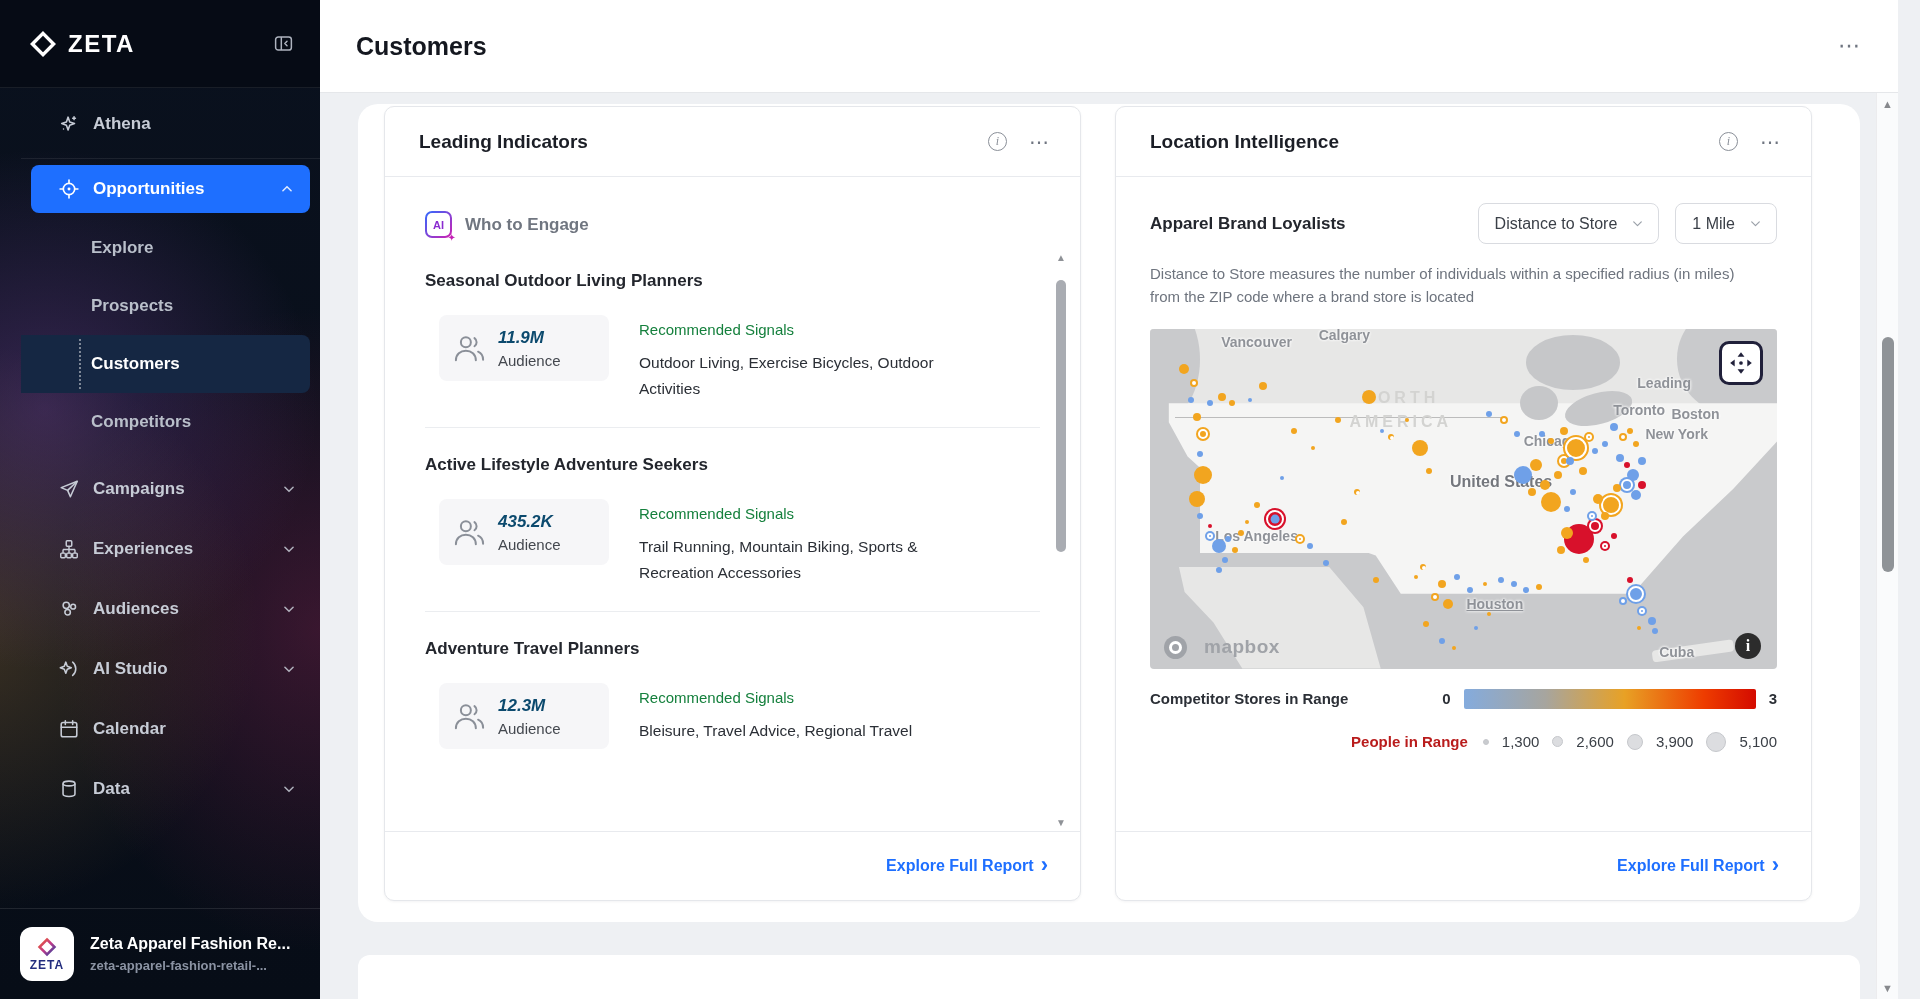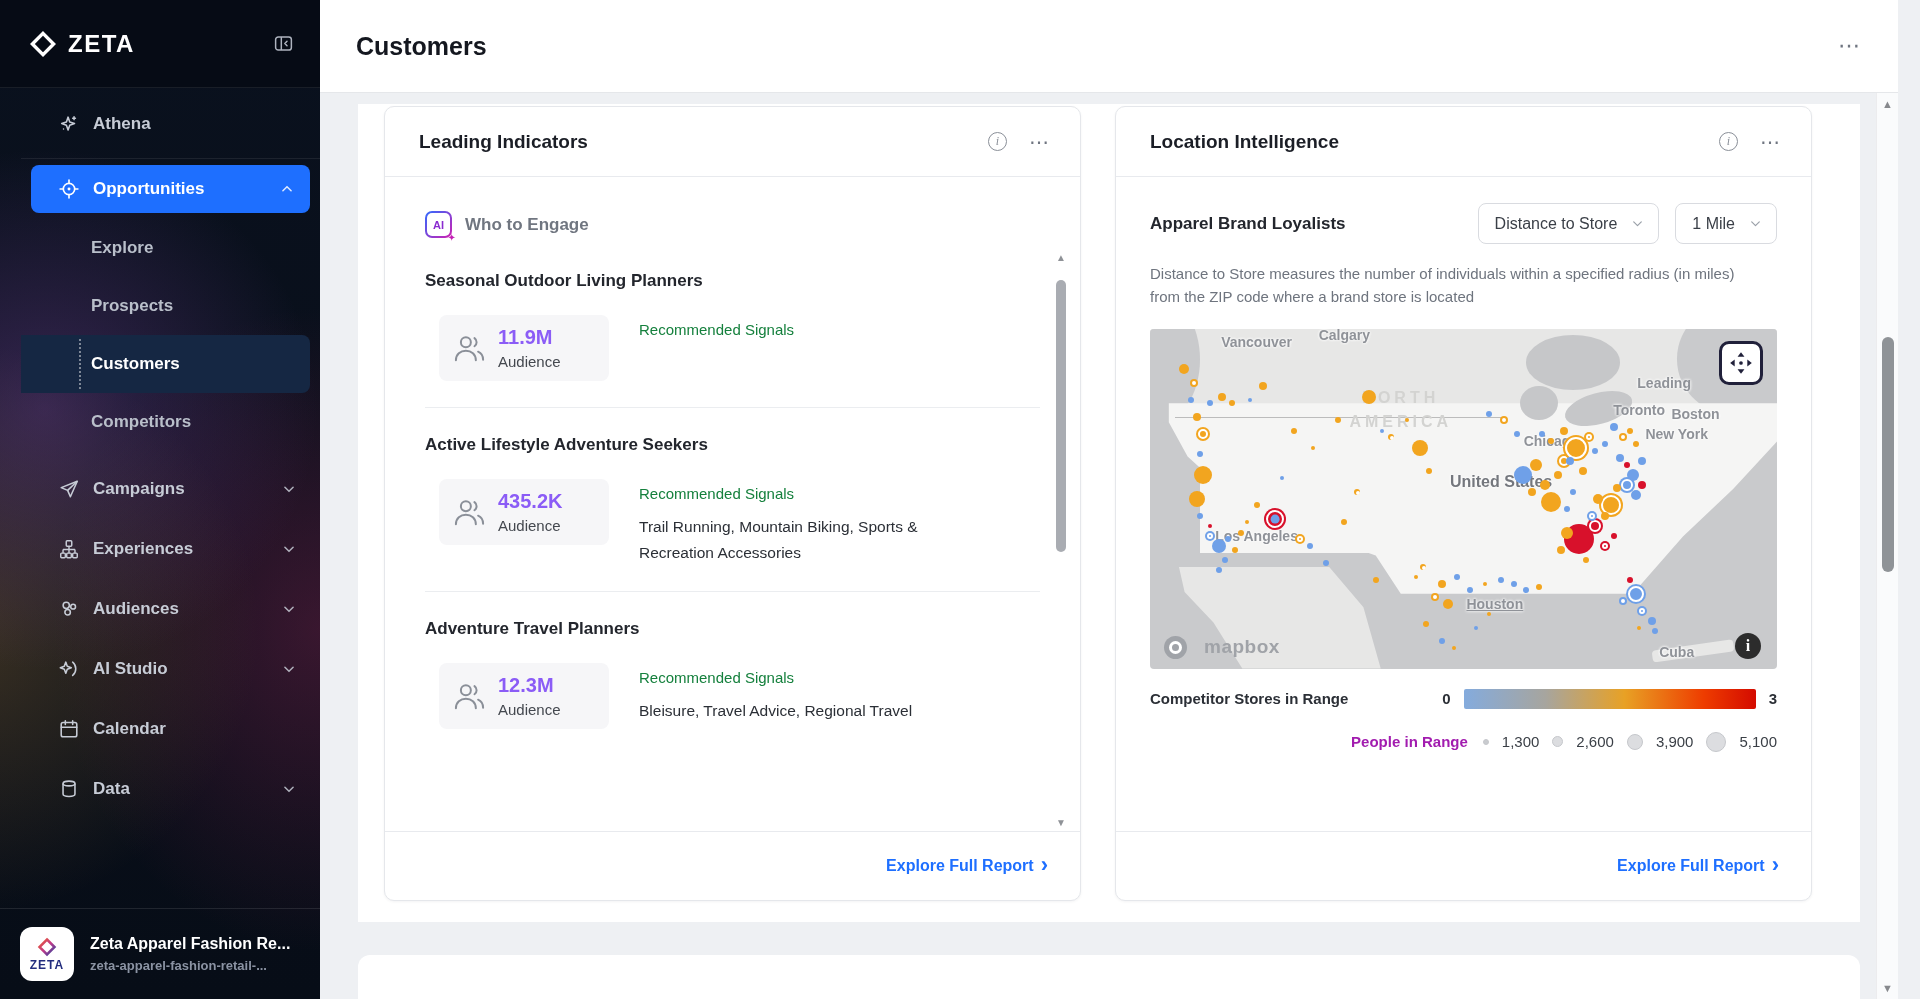--- a/index.html
+++ b/index.html
@@ -34,21 +34,21 @@
   .acct-text { min-width:0; }
   .acct-title { color:#fff; font-size:16px; font-weight:bold; white-space:nowrap; }
   .acct-sub { color:#8b93a3; font-size:13px; font-weight:bold; margin-top:5px; white-space:nowrap; }
 
   
   .main { position:absolute; left:320px; top:0; width:1578px; height:999px; }
   .main-header { height:93px; background:#fff; border-bottom:1px solid #e5e7ea; display:flex; align-items:center; padding:0 36px; }
   .page-title { font-size:25px; font-weight:800; color:#14171f; }
   .header-menu { margin-left:auto; color:#6f7580; font-size:22px; letter-spacing:2px; cursor:pointer; line-height:1; }
   .content { position:relative; height:906px; background:#eef0f3; padding:11px 38px 0 38px; }
-  .panel { background:#fff; border-radius:0; padding:2px 26px 20px 26px; display:flex; gap:34px; height:818px; }
+  .panel { background:#fff; border-radius:20px; padding:2px 26px 20px 26px; display:flex; gap:34px; height:818px; }
   .panel-next { background:#fff; border-radius:12px 12px 0 0; height:60px; margin-top:33px; }
 
   .card { width:697px; height:795px; background:#fff; border:1px solid #e5e7eb; border-radius:10px; box-shadow:0 1px 3px rgba(20,24,40,.05); display:flex; flex-direction:column; position:relative; }
   .card-head { height:70px; display:flex; align-items:center; padding:0 30px 0 34px; border-bottom:1px solid #e8eaee; }
   .card-title { font-size:19px; font-weight:bold; color:#1b1e26; }
   .card-head-icons { margin-left:auto; display:flex; align-items:center; gap:22px; }
   .info-icon { width:19px; height:19px; border:1.5px solid #8a8f98; border-radius:50%; color:#8a8f98; font-size:12px; font-style:italic; font-family:"Liberation Serif", serif; display:flex; align-items:center; justify-content:center; cursor:pointer; }
   .dots-menu { color:#6f7580; font-size:20px; letter-spacing:1px; cursor:pointer; line-height:0.5; }
   .card-body { flex:1; padding:0 40px; overflow:hidden; }
   .card-foot { height:69px; border-top:1px solid #e8eaee; display:flex; align-items:center; justify-content:flex-end; padding:0 32px; }
@@ -57,21 +57,21 @@
 
   
   .who-row { margin-top:34px; display:flex; align-items:center; gap:13px; }
   .ai-badge { width:27px; height:27px; border-radius:7px; padding:2px; background:linear-gradient(135deg,#2e6bff,#d01fb0); position:relative; }
   .ai-badge .ai-in { width:100%; height:100%; background:#fff; border-radius:5px; display:flex; align-items:center; justify-content:center; font-size:11px; font-weight:bold; background-clip:padding-box; color:#8a2bd0; }
   .ai-badge .spark { position:absolute; right:-4px; bottom:-5px; color:#c41fb5; font-size:10px; }
   .who-label { font-size:17px; font-weight:600; color:#707680; }
   .seg-title { margin-top:33px; font-size:17px; font-weight:bold; color:#23262d; }
   .seg-row { margin-top:24px; display:flex; gap:30px; }
   .aud-box { width:170px; height:66px; background:#f6f6f8; border-radius:8px; display:flex; align-items:center; gap:12px; padding:0 14px; flex:0 0 auto; margin-left:14px; }
-  .aud-num { font-size:20px; font-weight:bold; color:#8b5cf6; }
+  .aud-num { font-size:17px; font-weight:bold; color:#0c4a6e;font-style:italic; }
   .aud-lab { font-size:15px; color:#44484f; margin-top:4px; }
   .sig-col { padding-top:6px; max-width:330px; }
   .sig-head { font-size:15px; color:#15803d; }
   .sig-text { margin-top:12px; font-size:15.5px; color:#2b2f36; line-height:1.65; }
   .seg-div { height:1px; background:#ebedf0; margin-top:26px; }
   .inner-scroll { position:absolute; right:12px; top:145px; bottom:72px; width:14px; }
   .inner-scroll .sarrow { position:absolute; left:0; width:14px; text-align:center; color:#8f9297; font-size:10px; cursor:pointer; }
   .inner-scroll .thumb { position:absolute; left:2px; top:28px; width:10px; height:272px; background:#a9acb2; border-radius:6px; cursor:pointer; }
 
   
@@ -107,21 +107,21 @@
   .mapbox-circ::after { content:""; position:absolute; inset:5px; border:3px solid #fff; border-radius:50%; }
   .mapbox-word { color:#a0a3a8; font-size:19px; font-weight:bold; letter-spacing:.5px; }
   .attrib { position:absolute; right:16px; bottom:10px; width:26px; height:26px; background:#2c2c2c; color:#fff; border-radius:50%; display:flex; align-items:center; justify-content:center; font-family:"Liberation Serif", serif; font-weight:bold; font-size:16px; z-index:4; cursor:pointer; }
 
   .legend-row { margin-top:20px; display:flex; align-items:center; }
   .legend-label { font-size:15px; font-weight:bold; color:#2b2f36; }
   .legend-right { margin-left:auto; display:flex; align-items:center; gap:13px; }
   .legend-min, .legend-max { font-size:15px; font-weight:bold; color:#2b2f36; }
   .grad-bar { width:292px; height:20px; border-radius:2px; background:linear-gradient(90deg,#84abdd 0%,#a7a59e 28%,#e8a125 55%,#ee3d00 82%,#d40b00 100%); }
   .people-row { margin-top:23px; display:flex; align-items:center; justify-content:flex-end; gap:13px; }
-  .people-label { font-size:15px; font-weight:bold; color:#a21caf; margin-right:2px;margin-left:32px; }
+  .people-label { font-size:15px; font-weight:bold; color:#b91c1c; margin-right:2px;margin-left:32px; }
   .p-circ { border-radius:50%; background:#dcdde0; border:1px solid #c6c8cc; flex:0 0 auto; }
   .p-c1 { width:6px; height:6px; background:#c9cbcf; }
   .p-c2 { width:11px; height:11px; }
   .p-c3 { width:16px; height:16px; }
   .p-c4 { width:20px; height:20px; }
   .p-val { font-size:15px; color:#3a3f46; }
 
   
   .page-scroll { position:absolute; right:0; top:93px; bottom:0; width:22px; background:#fafbfc; border-left:1px solid #ececee; }
   .page-scroll .sarrow { position:absolute; left:0; width:100%; text-align:center; color:#87898d; font-size:11px; cursor:pointer; }
@@ -342,20 +342,21 @@
                     <path d="M27.5 19.5c3.5 1.5 5.5 4.5 5.5 9"></path>
                   </svg>
               </span>
               <span>
                 <div class="aud-num">11.9M</div>
                 <div class="aud-lab">Audience</div>
               </span>
             </div>
             <div class="sig-col">
               <div class="sig-head">Recommended Signals</div>
+              <div class="sig-text">Outdoor Living, Exercise Bicycles, Outdoor Activities</div>
             </div>
           </div>
           <div class="seg-div"></div>
 
           <div class="seg-title" style="margin-top:27px;">Active Lifestyle Adventure Seekers</div>
           <div class="seg-row">
             <div class="aud-box">
               <span>
                 <svg width="33" height="29" viewBox="0 0 36 32" fill="none" stroke="#8a8f98" stroke-width="2.2" stroke-linecap="round">
                     <circle cx="14" cy="9" r="5.5"></circle>

